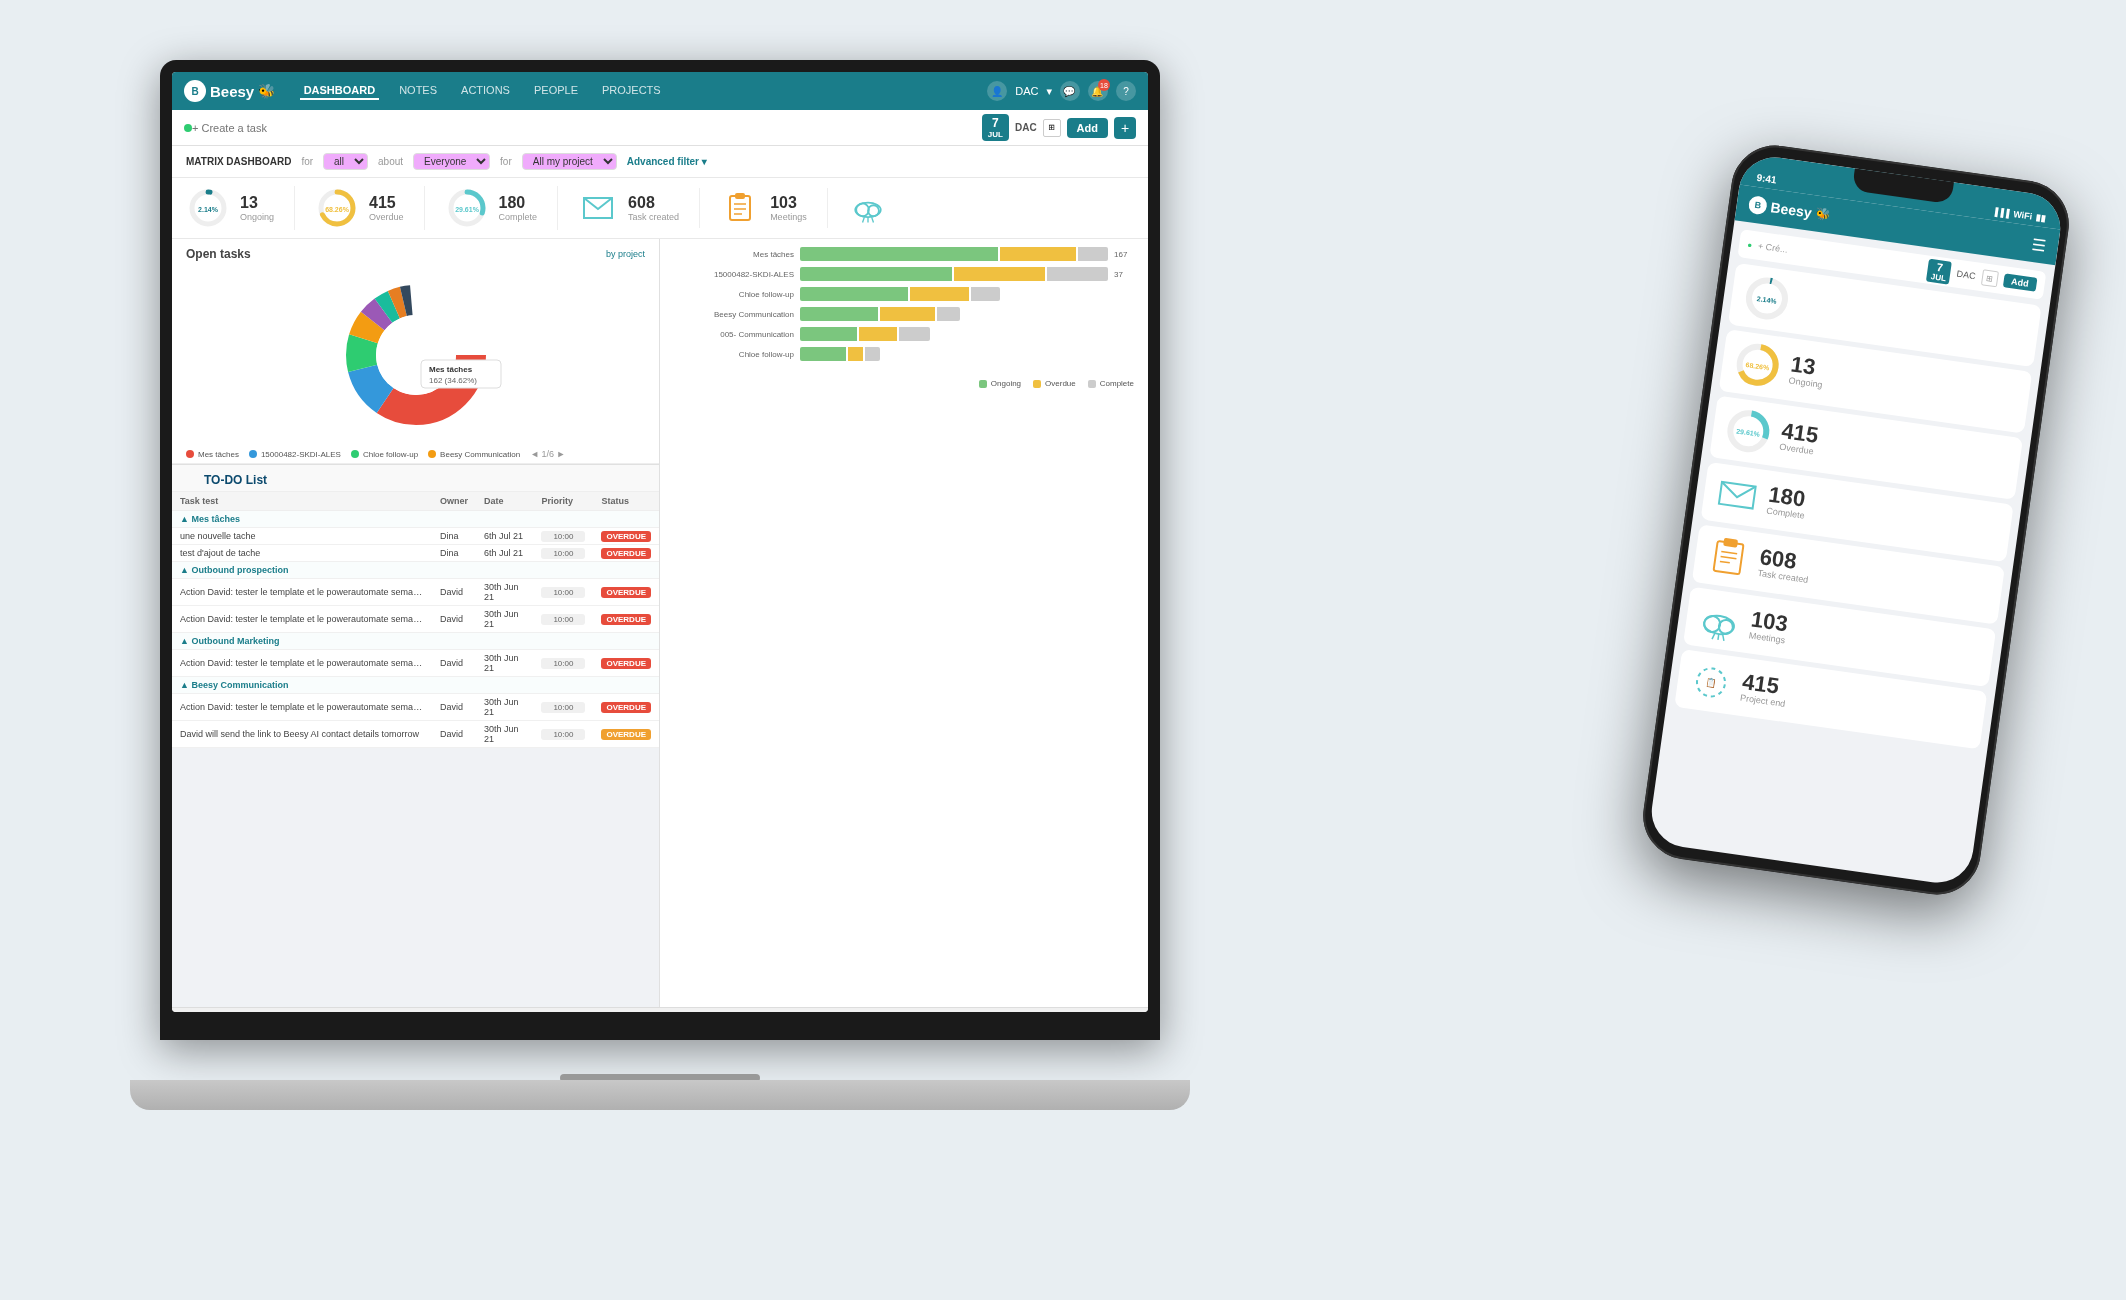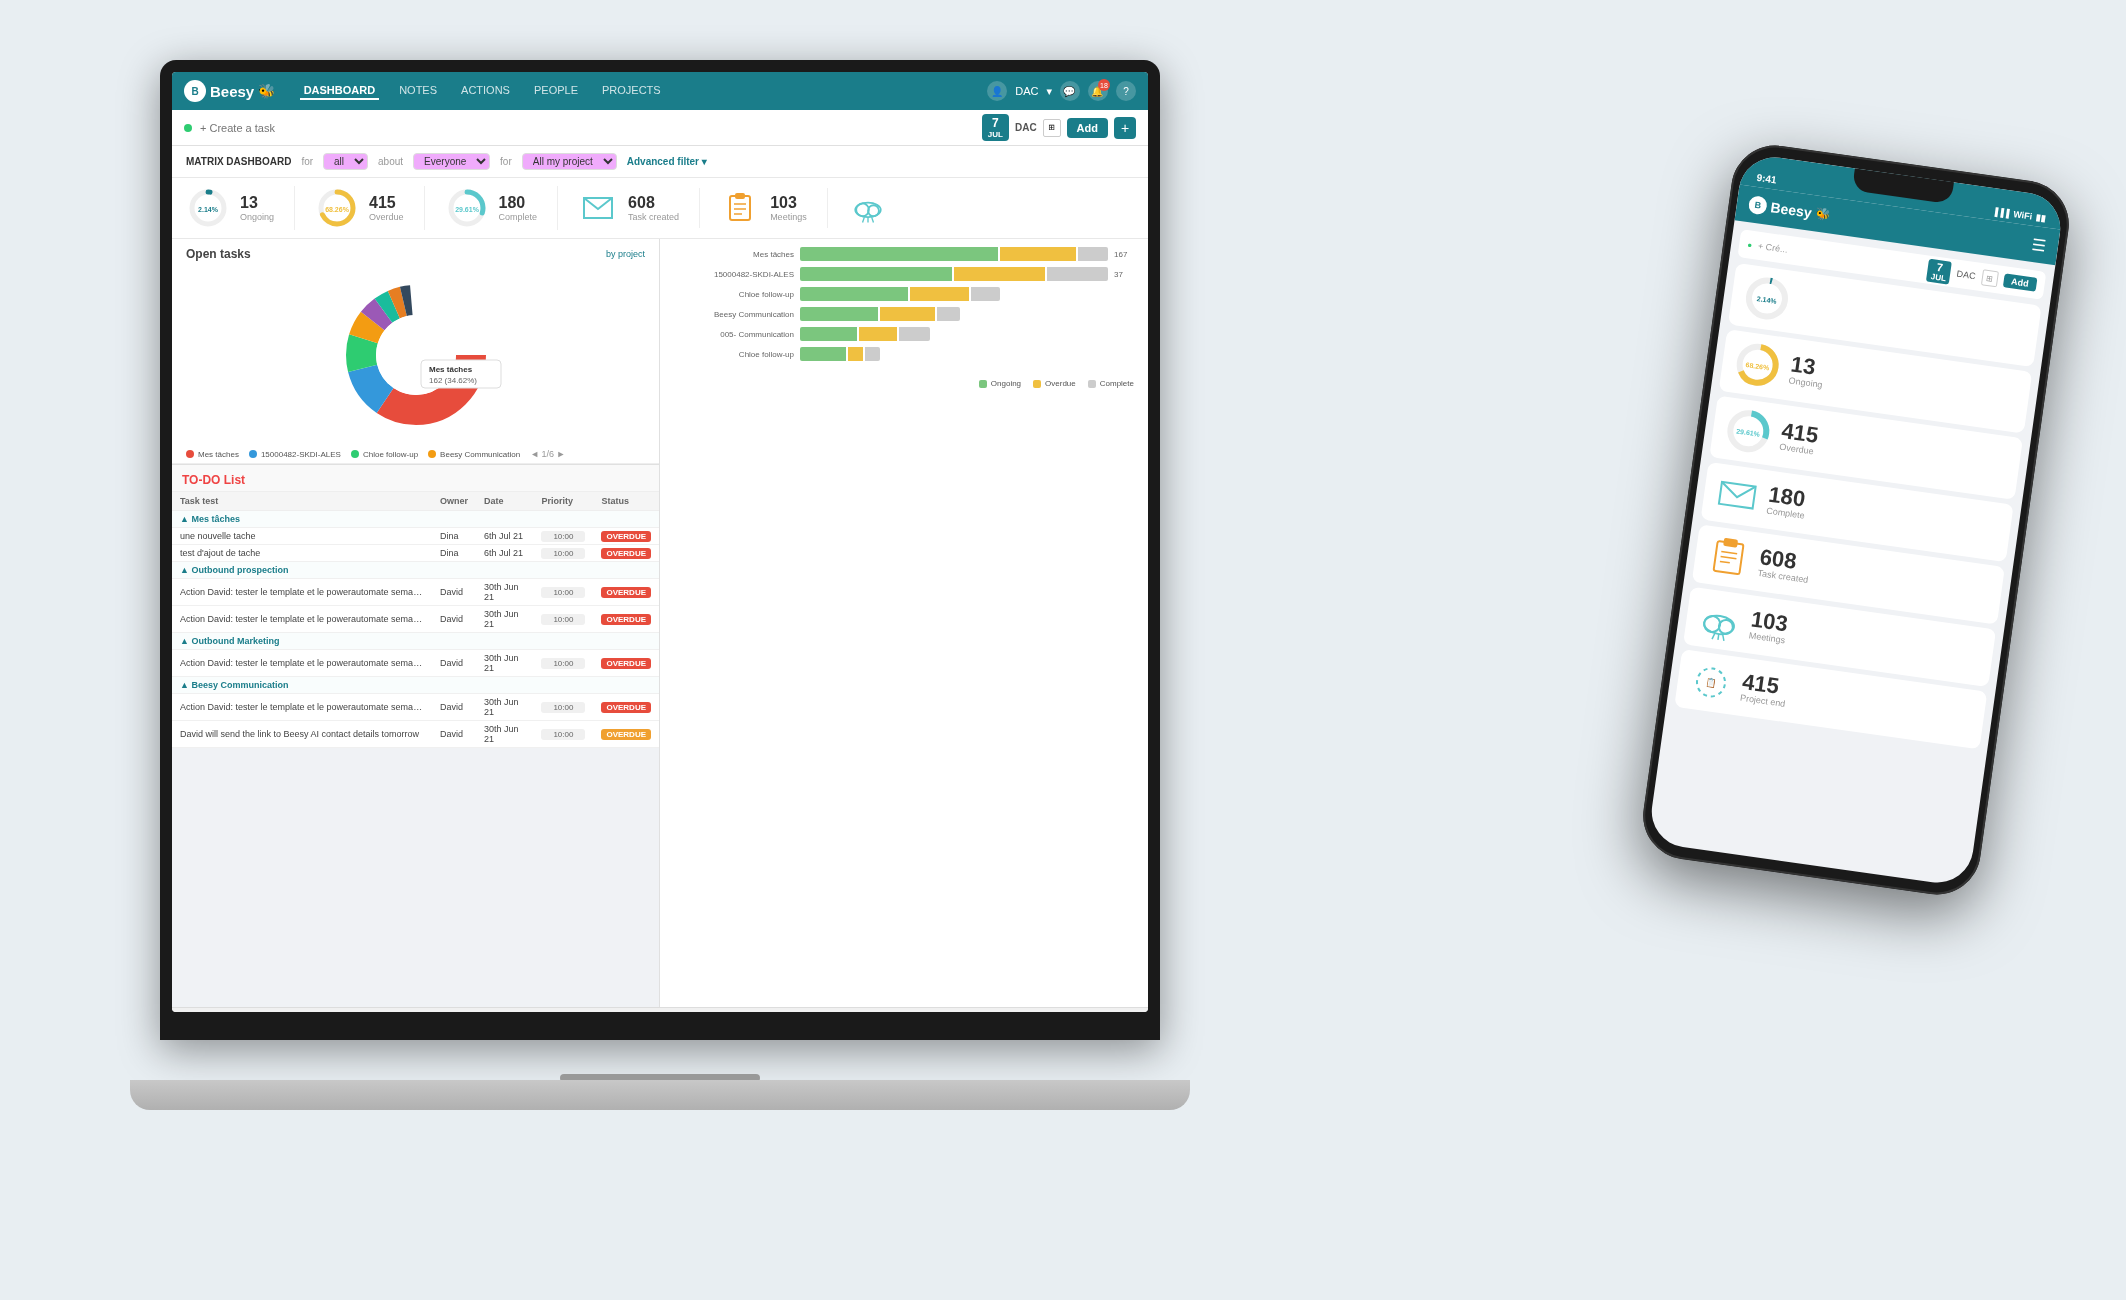--- a/index.html
+++ b/index.html
@@ -144,21 +144,20 @@
       font-size: 10px;
       cursor: pointer;
     }
 
     .task-bar {
       background: white;
       height: 36px;
       display: flex;
       align-items: center;
       padding: 0 12px;
-      gap: 8px;
       border-bottom: 1px solid #e0e0e0;
     }
 
     .create-task-input {
       flex: 1;
       border: none;
       outline: none;
       font-size: 11px;
       color: #999;
     }
@@ -389,24 +388,24 @@
       border-radius: 2px;
     }
 
     
     .todo-section {
       background: white;
       border-top: 1px solid #e0e0e0;
     }
 
     .todo-header {
-      padding: 8px 10px 4px;
+      padding: 8px 32px 4px;
       font-size: 12px;
       font-weight: 600;
-      color: #ef4444;
+      color: #0c4a6e;
       background: #f9f9f9;
       border-bottom: 1px solid #eee;
     }
 
     .todo-table {
       width: 100%;
       border-collapse: collapse;
       font-size: 9px;
     }
 

